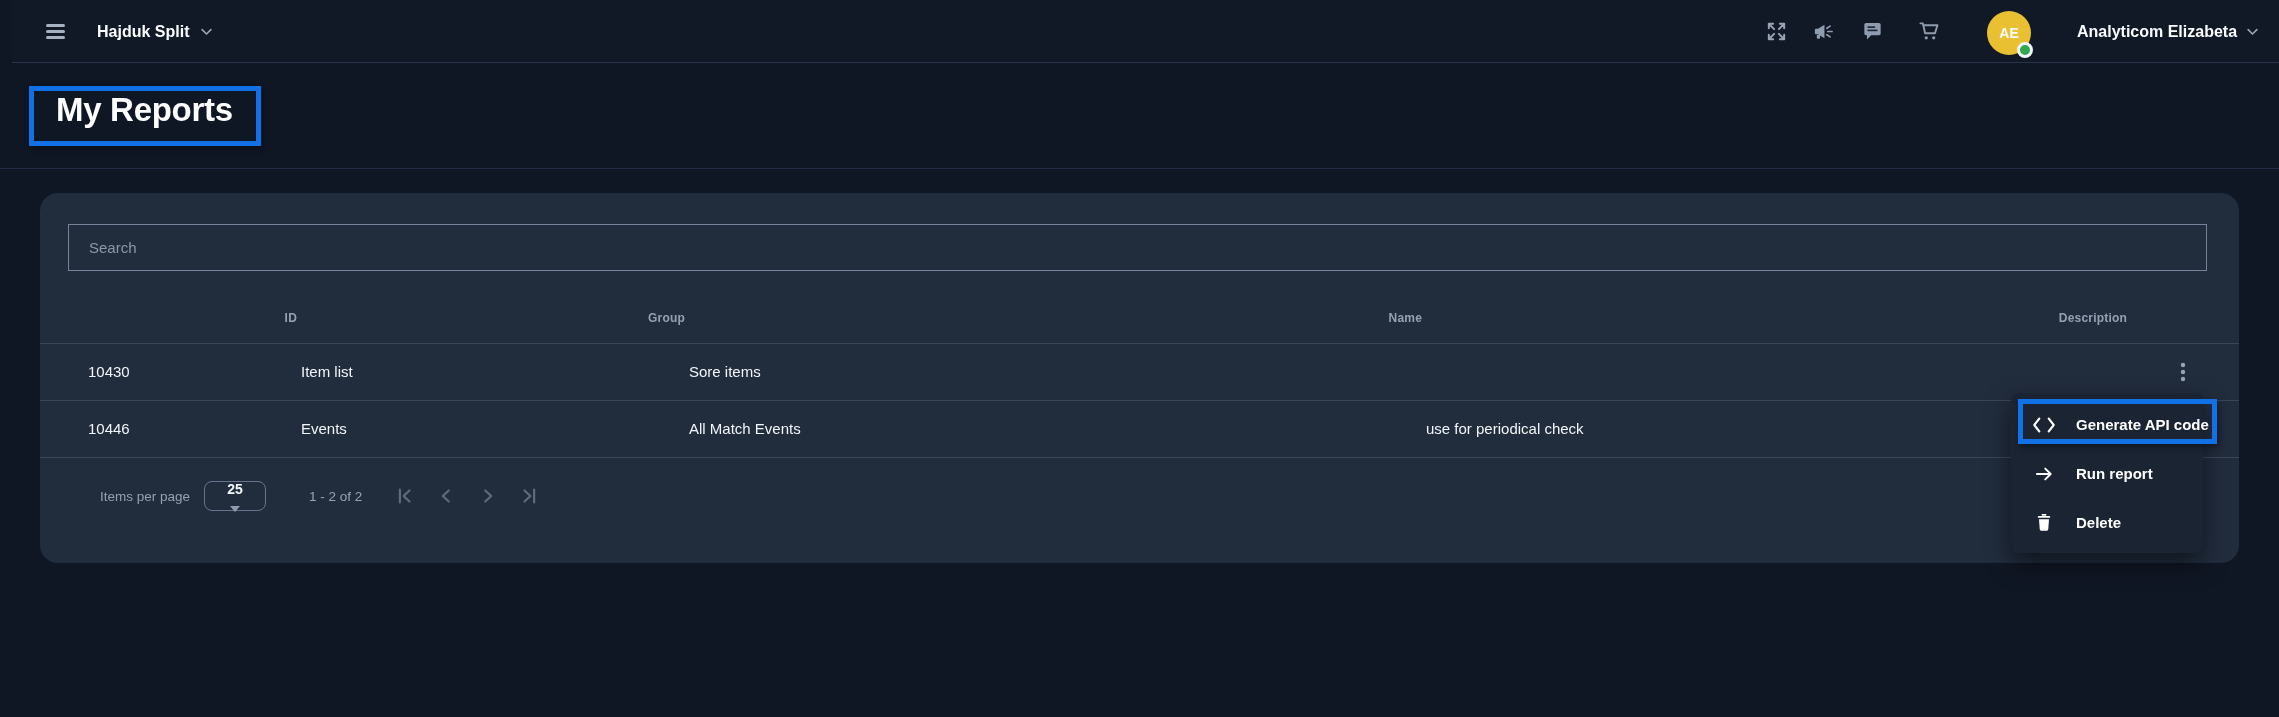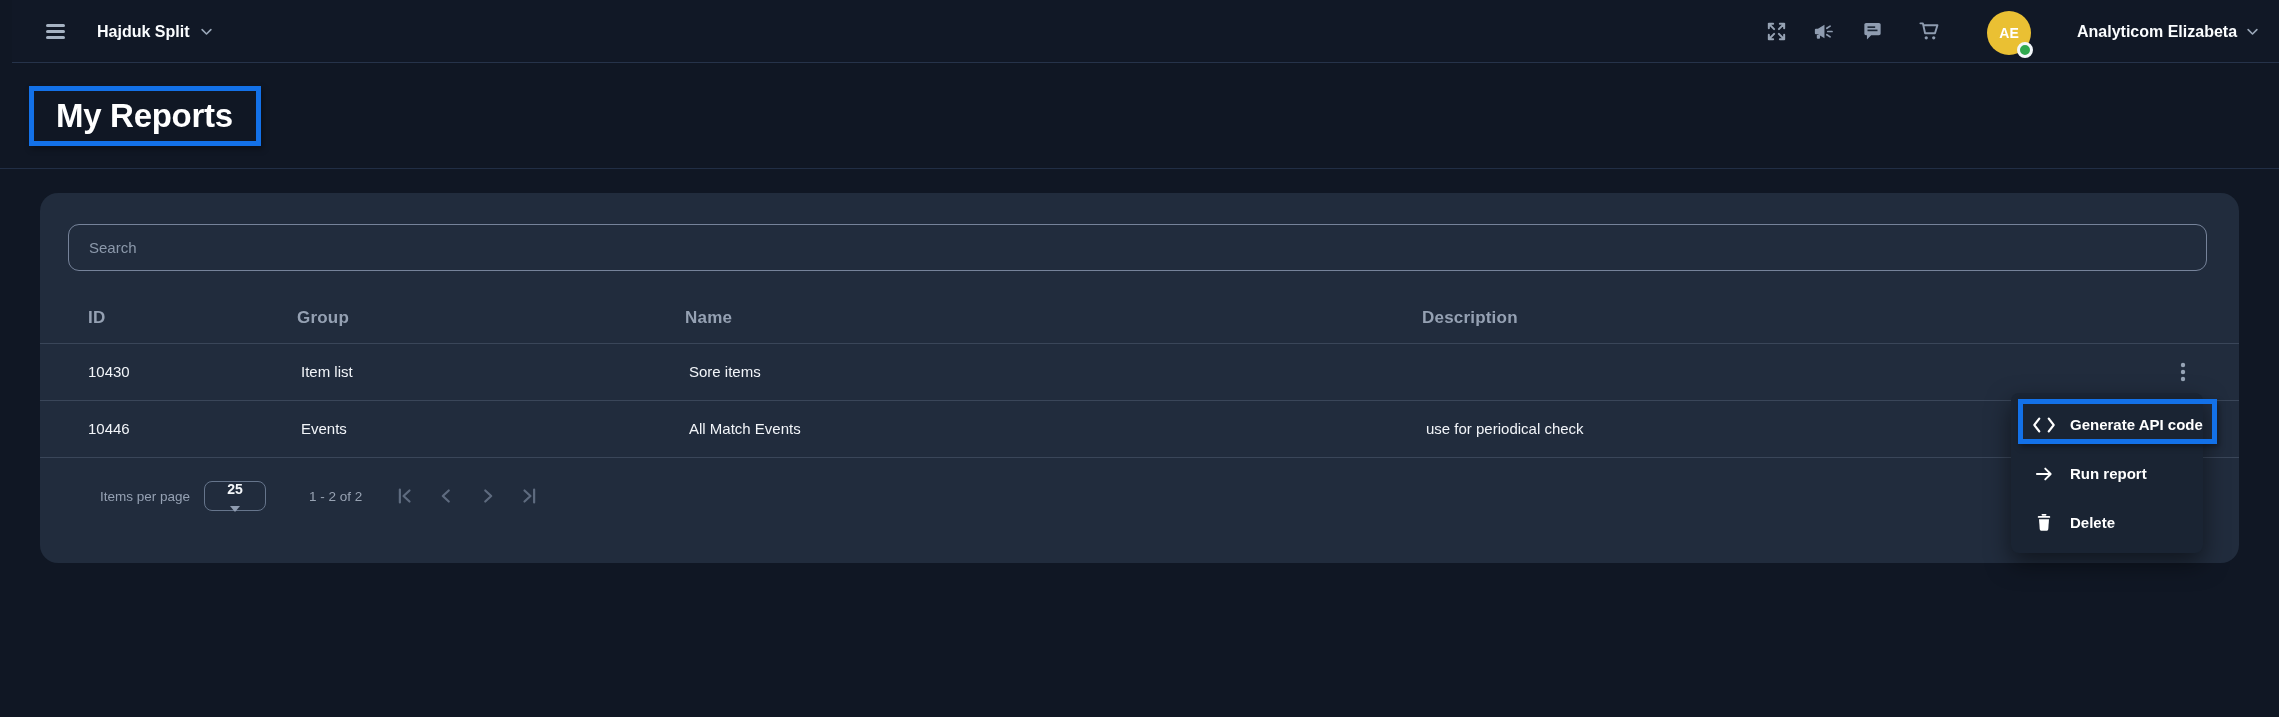--- a/index.html
+++ b/index.html
@@ -38,42 +38,42 @@
     position:absolute; left:2065px; top:0; height:63px;
     display:flex; align-items:center; gap:8px; cursor:pointer;
   }
   
   .user-menu { left:317px; }
   .user-menu .label { font-size:16px; font-weight:700; color:#fbfdff; white-space:nowrap; }
 
   
   .title-box {
     position:absolute; left:29px; top:86px; width:232px; height:60px;
-    border:5px solid #1371e8; display:flex; align-items:center;
+    border:5px solid #1371e8; display:flex; 
     box-shadow:2px 3px 6px rgba(0,0,0,.35);
   }
   .title-box h1 { margin-left:22px; font-size:33px; font-weight:800; letter-spacing:-.3px; color:#fff; white-space:nowrap; }
   .header-divider { position:absolute; left:0; top:168px; width:2279px; height:1px; background:#212e45; }
 
   
   .card {
     position:absolute; left:40px; top:193px; width:2199px; height:370px;
     background:#212c3d; border-radius:18px;
   }
   .search-input {
     position:absolute; left:28px; top:31px; width:2139px; height:47px;
-    background:transparent; border:1px solid #76839a; border-radius:11px;
+    background:transparent; border:1px solid #76839a; border-radius:0;
     color:#f2f5f9; font-size:15px; padding:0 20px; outline:none;
     font-family:"Liberation Sans", sans-serif;
   }
   .search-input::placeholder { color:#8c99ab; }
 
   table.reports { position:absolute; left:0; top:100px; width:2199px; border-collapse:collapse; table-layout:fixed; }
   table.reports th {
-    height:50px; text-align:left; font-size:17px; font-weight:600; color:#95a1b3;
+    height:50px; text-align:right; font-size:12px; font-weight:600; color:#95a1b3;
     border-bottom:1px solid rgba(148,166,190,.22); padding:0; letter-spacing:.2px;
   }
   table.reports td {
     height:57px; font-size:15px; color:#f2f5f9;
     border-bottom:1px solid rgba(148,166,190,.22); padding:4px;margin-top:18px;
   }
   table.reports th:first-child, table.reports td:first-child { padding-left:48px; }
   .kebab-btn { width:34px; height:34px; margin:0 auto; display:flex; align-items:center; justify-content:center; cursor:pointer; }
 
   .pagination {
@@ -91,21 +91,21 @@
   .pg-nav { margin-left:30px; display:flex; gap:18px; }
   .pg-btn { width:24px; height:24px; display:flex; align-items:center; justify-content:center; cursor:pointer; }
 
   
   .context-menu {
     position:absolute; left:2011px; top:393px; width:192px; height:160px;
     background:#1a2433; border-radius:8px; padding-top:7px;
     box-shadow:0 10px 24px rgba(0,0,0,.5); z-index:5;
   }
   .menu-item {
-    height:49px; display:flex; align-items:center; gap:13px; padding-left:20px;
+    height:49px; display:flex; align-items:center; gap:19px; padding-left:20px;
     cursor:pointer; white-space:nowrap;
   }
   .menu-item .mi-label { font-size:15px; font-weight:600; color:#fff; }
   .menu-item .mi-icon { width:26px; height:24px; display:flex; align-items:center; justify-content:center; }
 
   .annotation-menu {
     position:absolute; left:2018px; top:399px; width:199px; height:45px;
     border:5px solid #1371e8; z-index:10; pointer-events:none;
     box-shadow:2px 3px 6px rgba(0,0,0,.35);
   }

